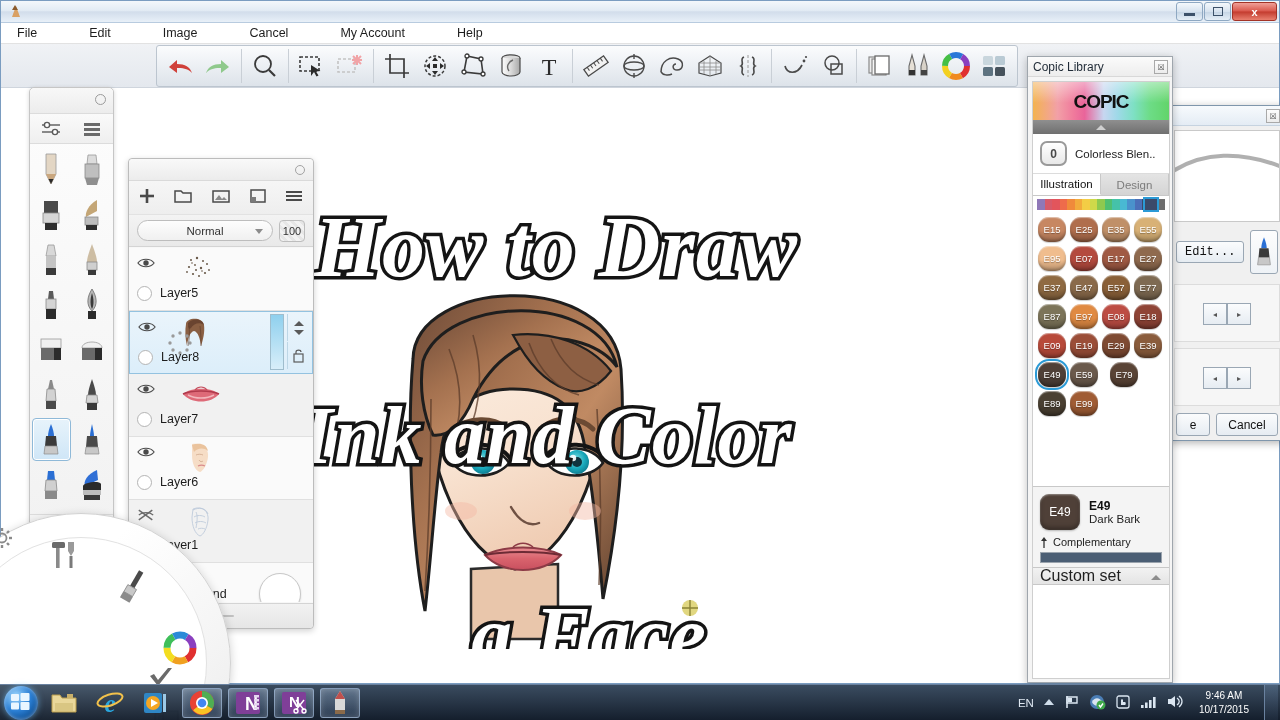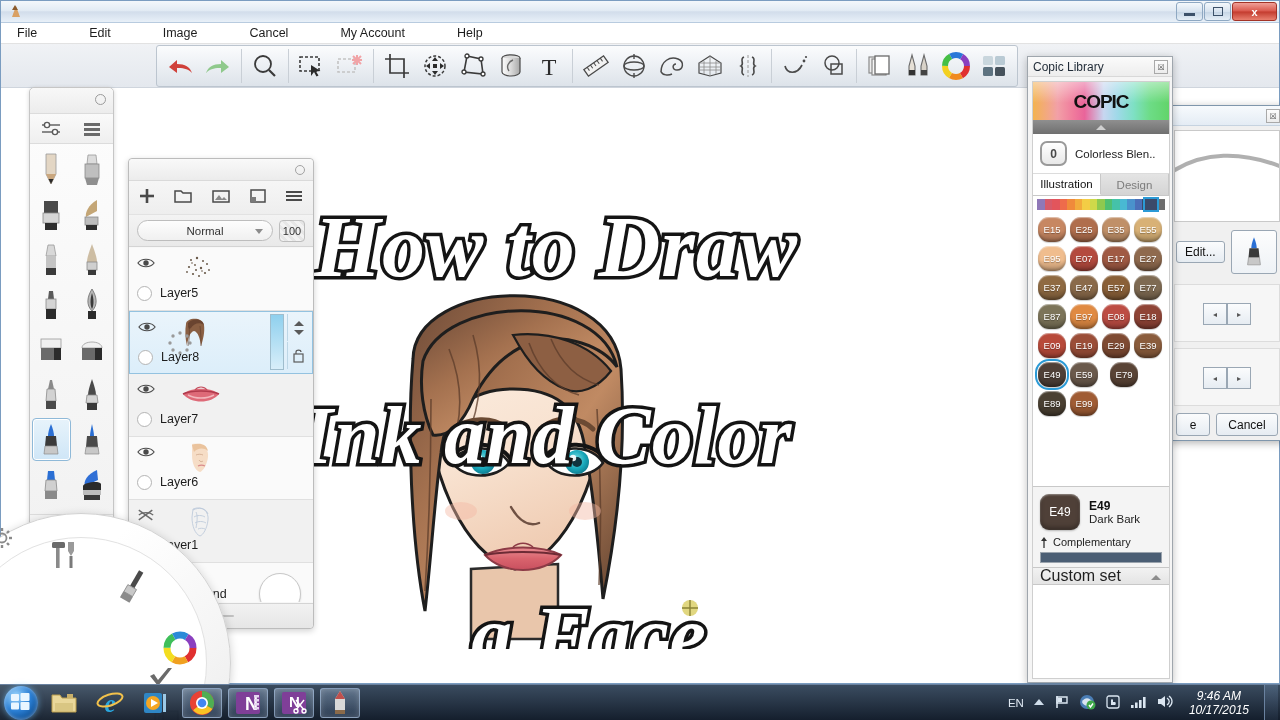--- a/index.html
+++ b/index.html
@@ -284,21 +284,21 @@
   }
   .bedit-tb { height:20px; background:linear-gradient(to bottom,#f7fafd,#e4ecf4);
      border-bottom:1px solid #c6d3e0; position:relative;}
   .bedit-close { position:absolute; right:4px; top:3px; width:14px;height:14px;
      border:1px solid #a9a9a9; background:linear-gradient(to bottom,#fcfcfc,#ececec);
      display:flex;align-items:center;justify-content:center;font-size:8px;color:#555;}
   .bedit-preview { margin:4px; height:92px; background:#fff; border:1px solid #c9c9c9; position:relative; overflow:hidden;}
   .bedit-row { display:flex; align-items:center; gap:6px; padding:4px 6px; }
   .bedit-btn { height:22px; border:1px solid #9aa7b4; border-radius:3px; padding:0 8px;
      background:linear-gradient(to bottom,#fbfcfd,#e6ecf2); font-size:12px; color:#111;
-     display:flex;align-items:center;justify-content:center;}
+     display:flex;align-items:center;justify-content:center;font-family:Liberation Mono, monospace;}
   .bedit-chip { width:46px;height:44px; border:1px solid #9aa7b4; border-radius:3px;
      background:linear-gradient(to bottom,#fdfdfd,#eef2f6); display:flex;align-items:center;justify-content:center;}
   .bedit-sec { margin:6px 4px; border:1px solid #dcdcdc; height:58px; position:relative; background:#f6f6f6;}
   .spin { position:absolute; left:28px; top:18px; display:flex; }
   .spin div { width:24px;height:22px; border:1px solid #9aa7b4;
      background:linear-gradient(to bottom,#fbfcfd,#e6ecf2);
      display:flex;align-items:center;justify-content:center; font-size:8px; color:#555;}
   .bedit-foot { position:absolute; left:0; bottom:4px; width:100%; display:flex; gap:6px; padding:0 6px; }
   .bedit-foot .b { height:23px; border:1px solid #9aa7b4; border-radius:3px;
      background:linear-gradient(to bottom,#fbfcfd,#e6ecf2); font-size:12px; color:#111;
@@ -336,21 +336,21 @@
     display:flex;align-items:center;justify-content:center;
     flex:0 0 auto;
   }
   .tbtn-item.active {
     background:linear-gradient(to bottom, rgba(180,205,235,.35), rgba(90,120,160,.30));
     border:1px solid rgba(190,215,245,.55);
     box-shadow:inset 0 0 6px rgba(255,255,255,.22);
   }
   .tray { position:absolute; right:0; top:0; height:36px; display:flex; align-items:center; gap:9px; padding-right:2px;}
   .tray .tlabel { color:#dfe8f2; font-size:11.5px; }
-  .tray .clock { color:#ffffff; font-size:12px; text-align:center; line-height:14px; margin:0 6px;font-style:italic;}
+  .tray .clock { color:#ffffff; font-size:10px; text-align:center; line-height:14px; margin:0 6px;}
   .showdesk { width:14px; height:36px; border-left:1px solid #6a82a0;
      background:linear-gradient(to bottom, rgba(110,140,175,.35), rgba(40,55,75,.4));}
 </style>
 </head>
 <body>
 
 <div id="app">
   <div class="desktop"></div>
 
   <div class="sbwin">

